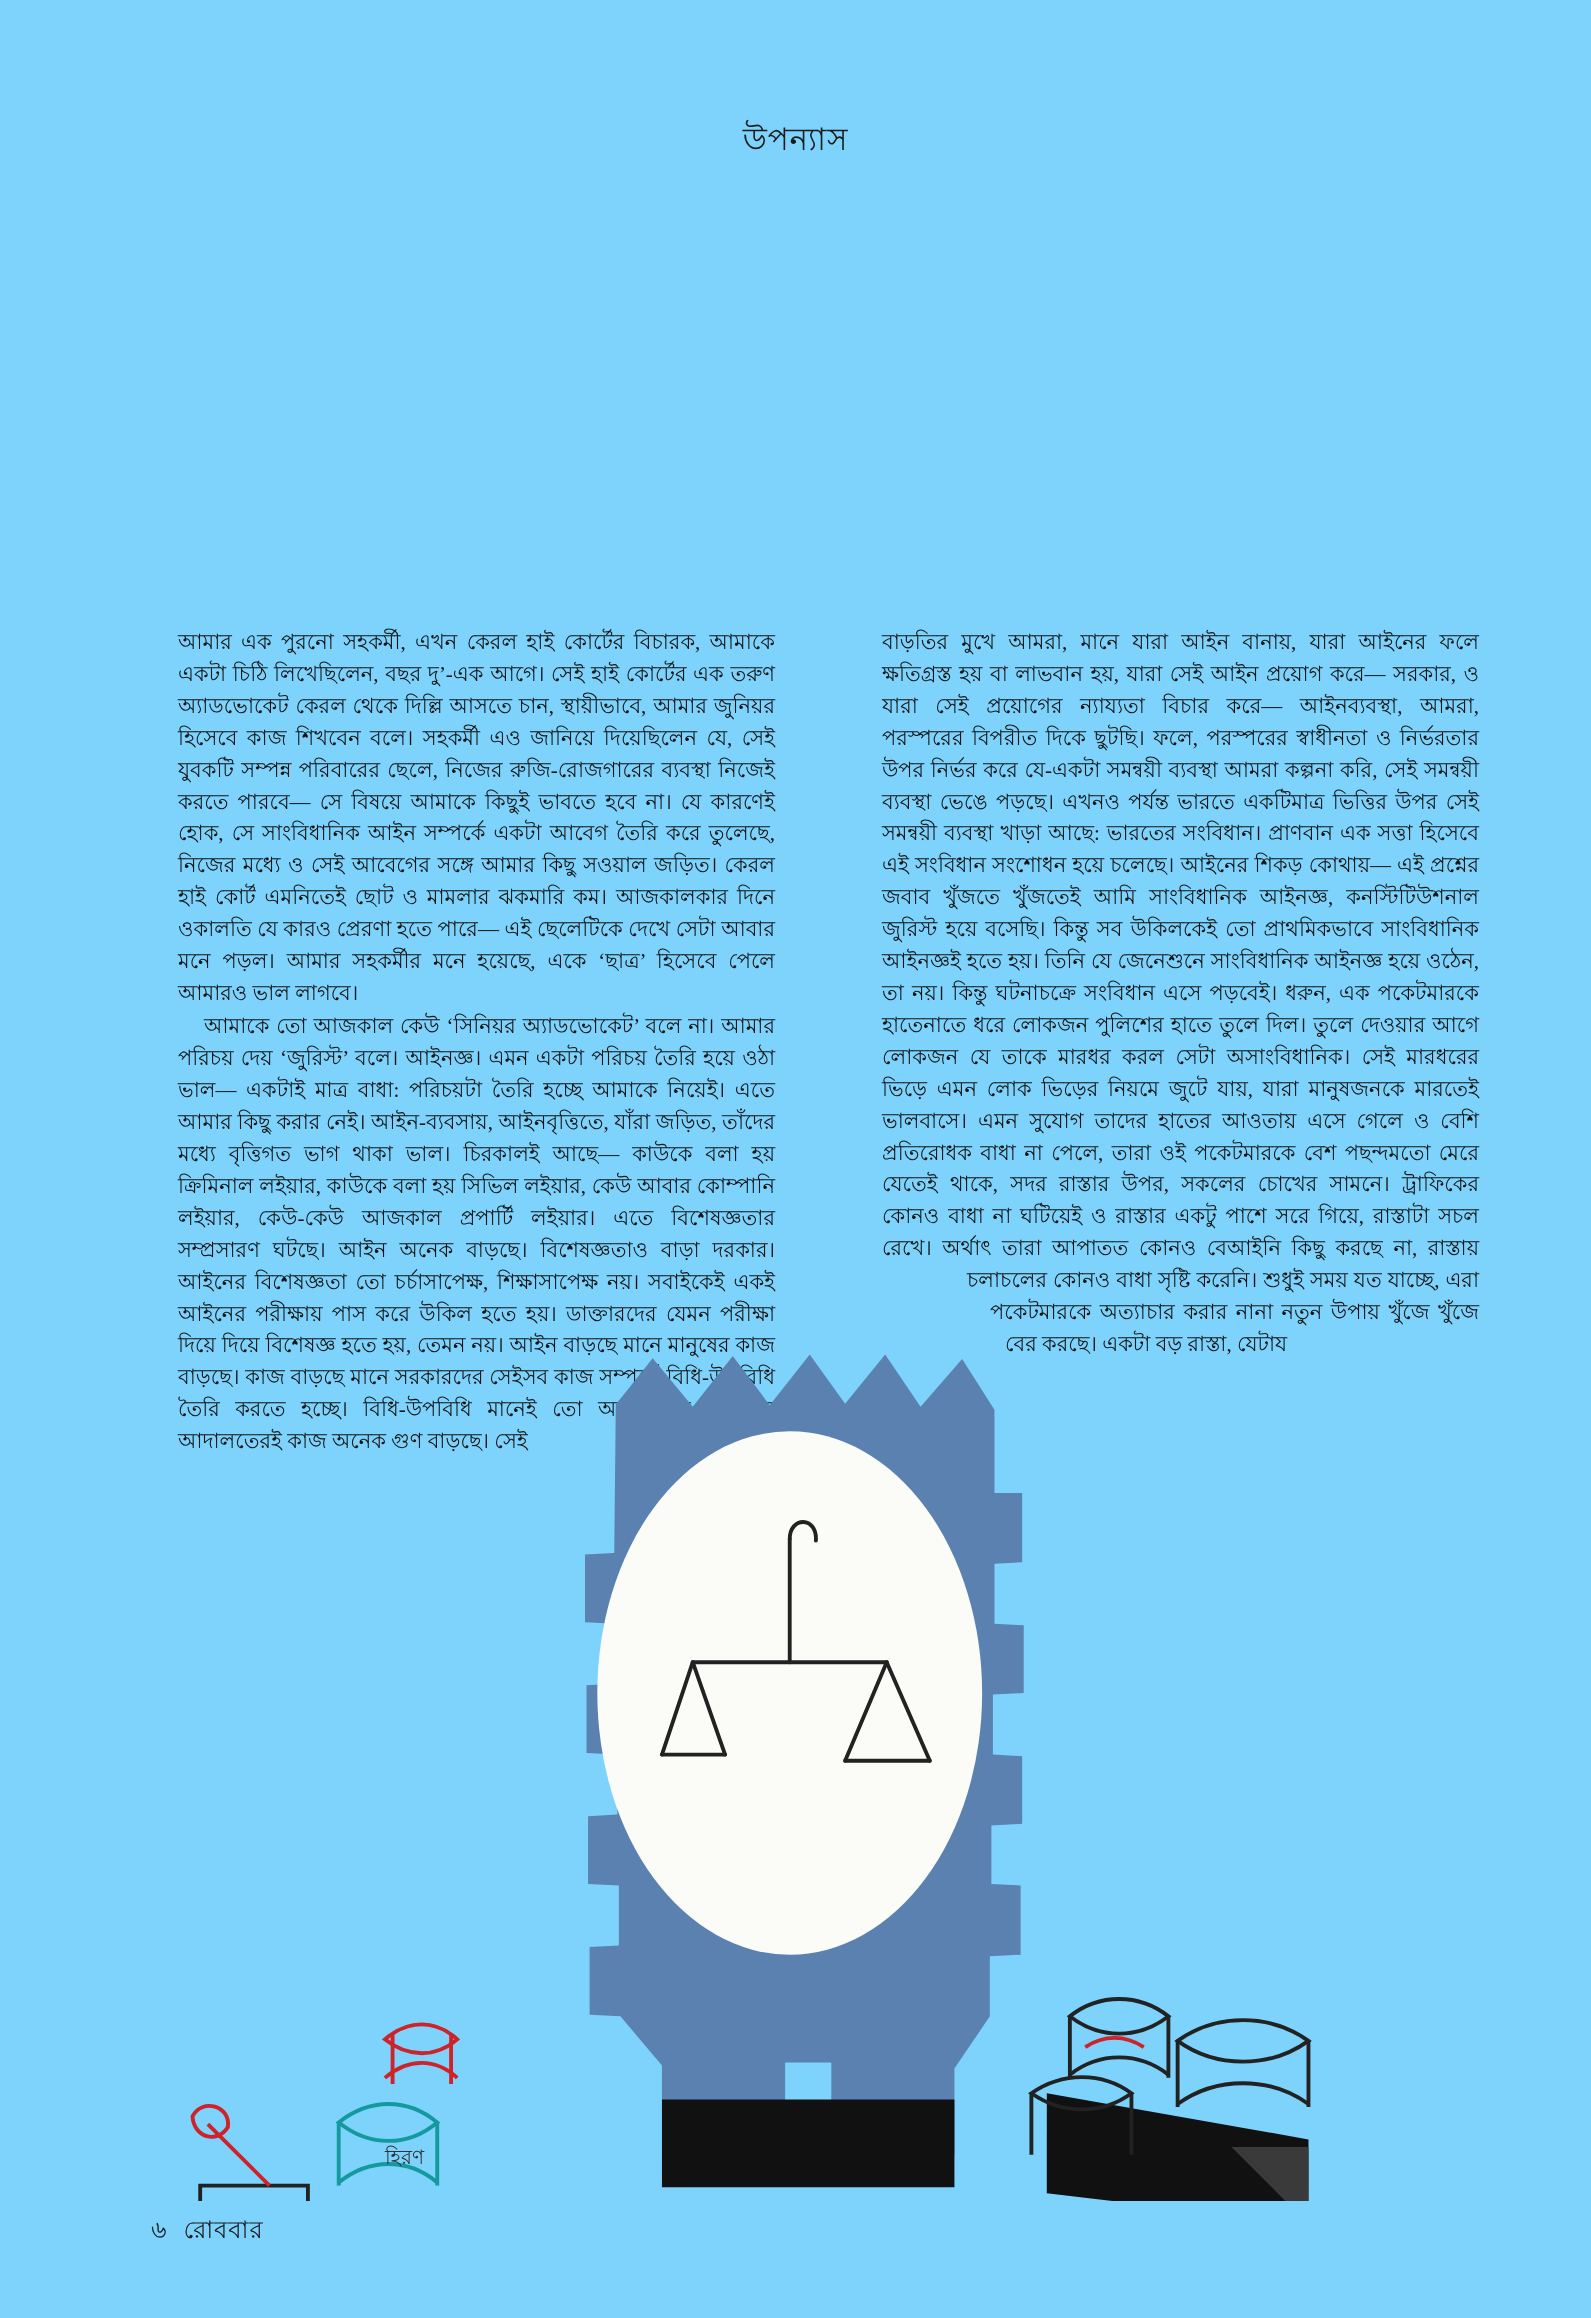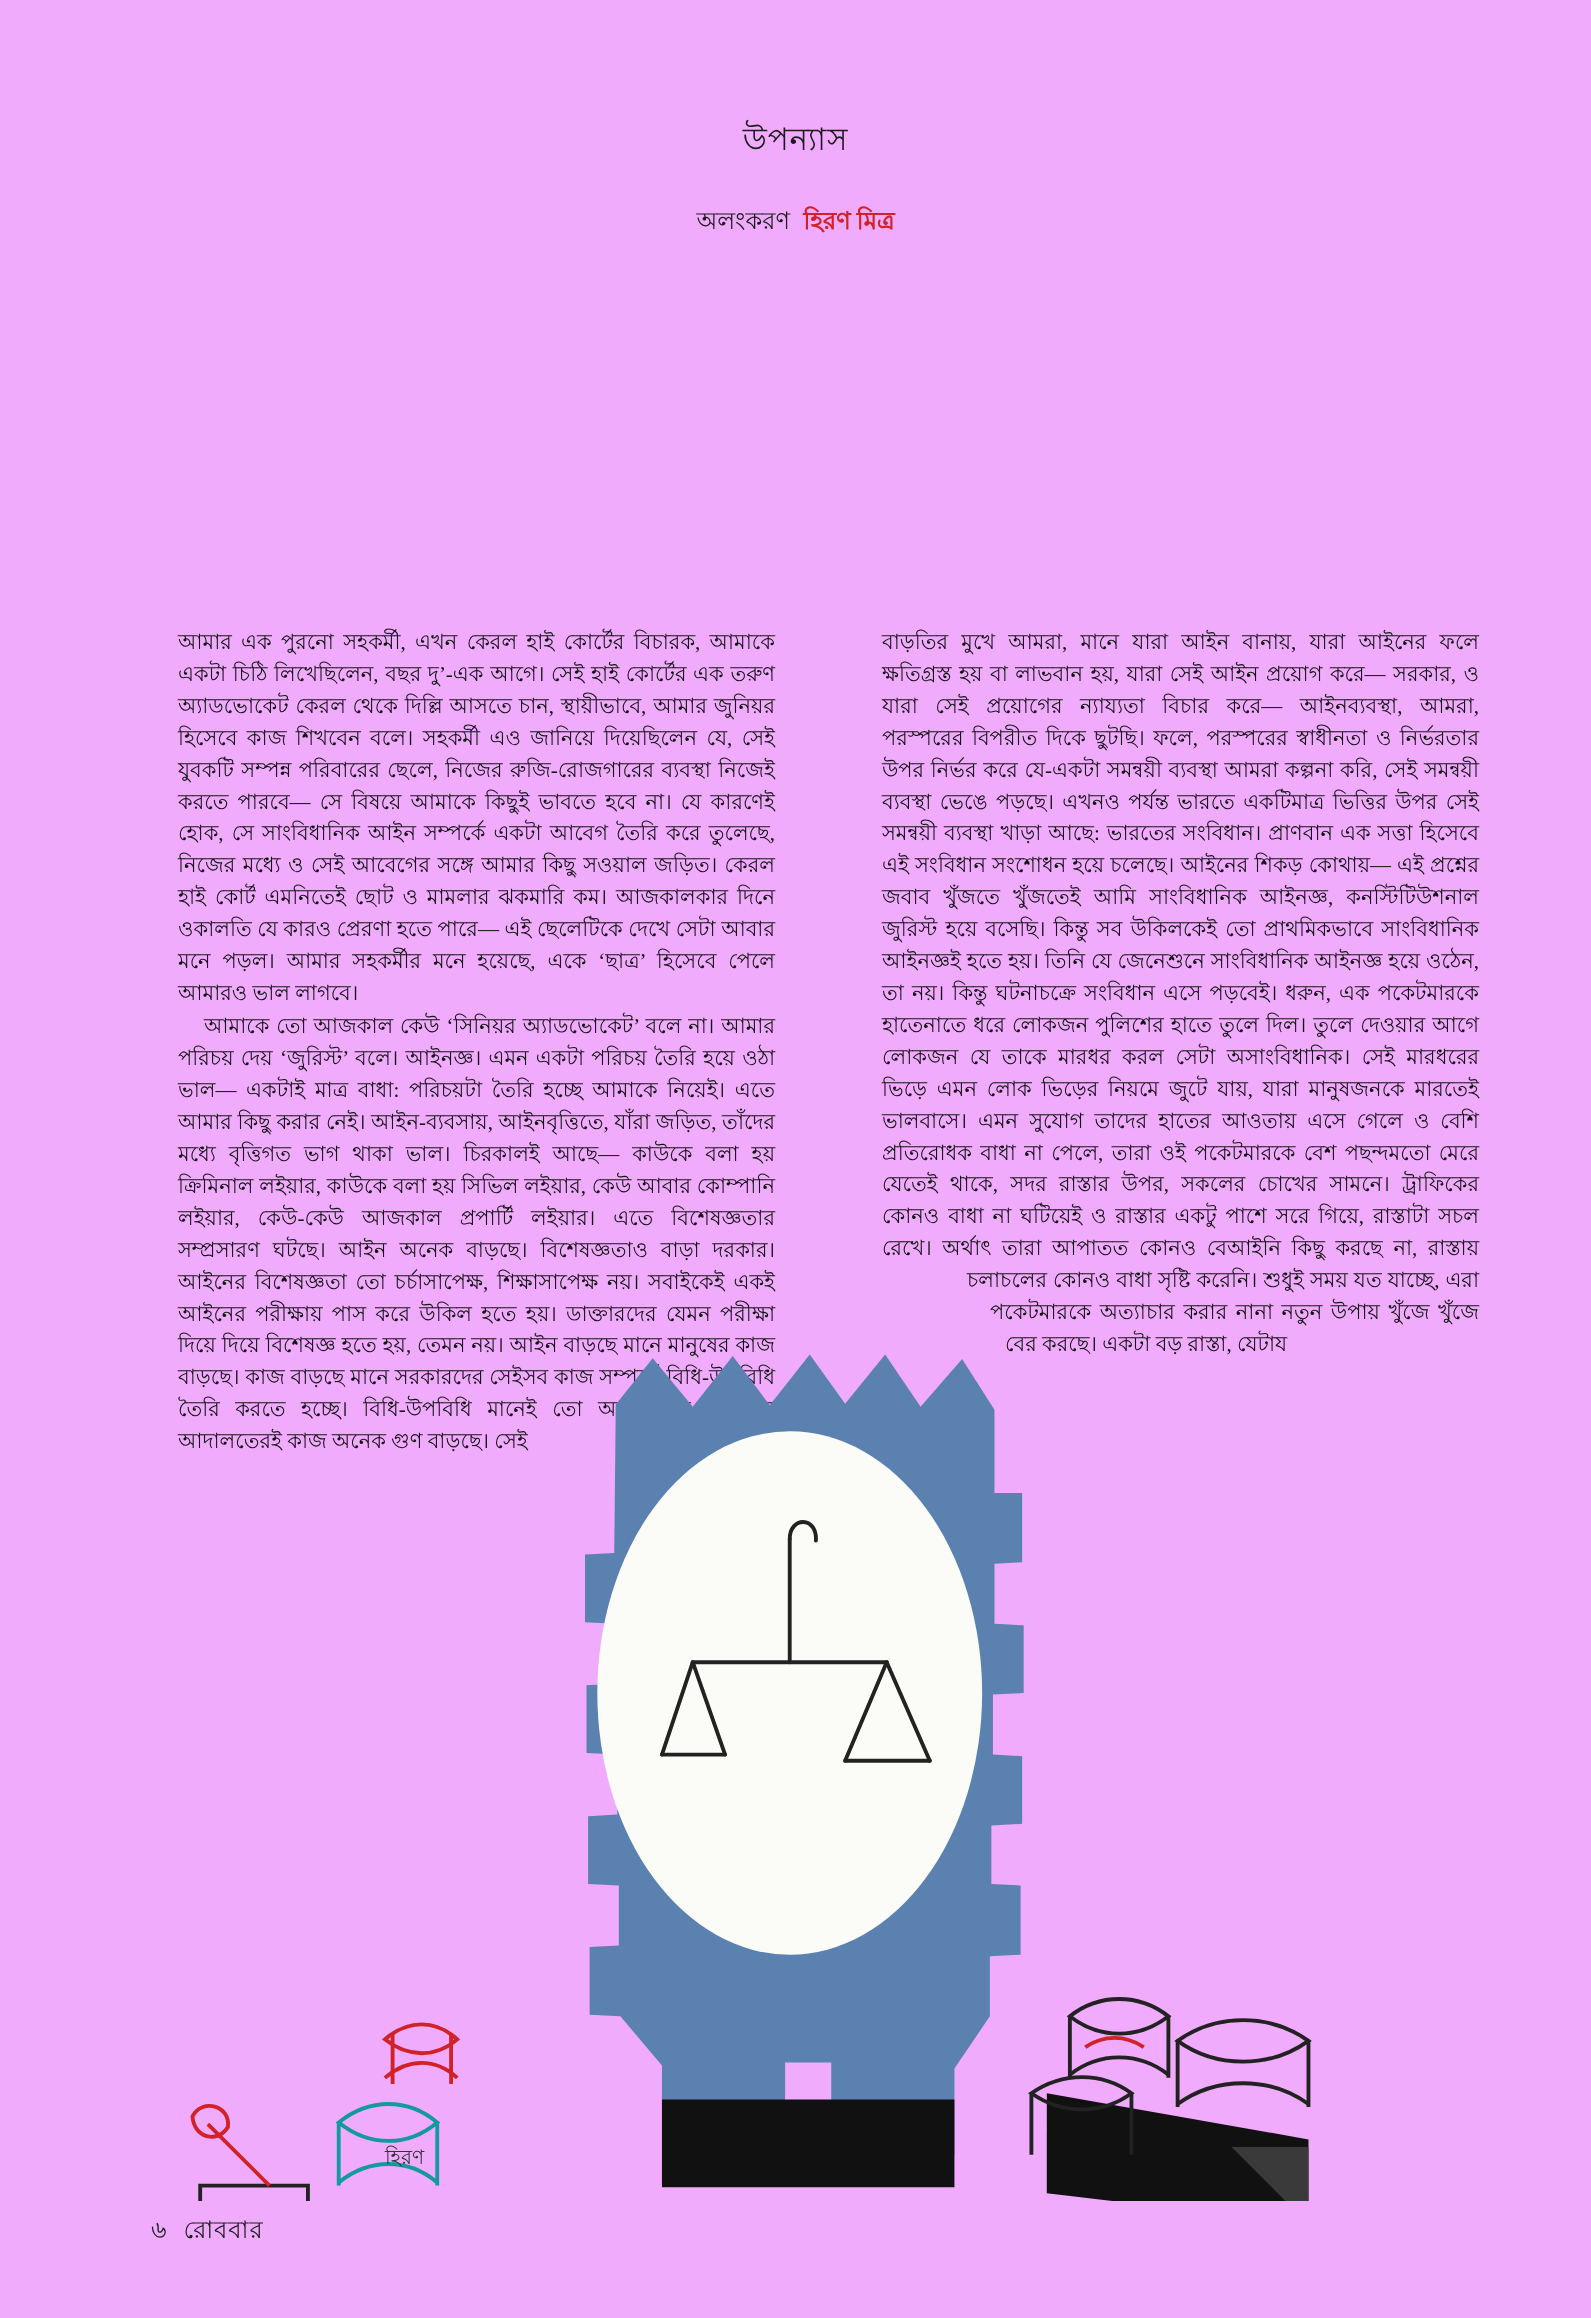--- a/index.html
+++ b/index.html
@@ -13,21 +13,21 @@
     font-family: "Liberation Serif", "DejaVu Serif", serif;
     color: #111111;
     position: relative;
     overflow: hidden;
   }
   .page {
     position: absolute;
     left: 0; top: 0;
     width: 1591px;
     height: 2319px;
-    background: #f0abfc;
+    background: #7dd3fc;
   }
   
   .masthead {
     position: absolute;
     left: 0;
     top: 115px;
     width: 1591px;
     text-align: center;
   }
   .kicker {
@@ -124,24 +124,20 @@
   }
   .footer .pageno { margin-right: 9.2px; }
 </style>
 </head>
 <body>
 
 <div class="page">
 
   <div class="masthead">
     <div class="kicker">উপন্যাস</div>
-    <div class="illus-credit">
-      <span class="label">অলংকরণ</span>
-      <span class="name">হিরণ মিত্র</span>
-    </div>
   </div>
 
   <div class="body-area">
 
     <div class="col left">
 
       <div class="step" style="width:0px;  height:816px;"></div>
       <div class="step" style="width:92px; height:32px;"></div>
       <div class="step" style="width:115px; height:32px;"></div>
       <div class="step" style="width:142px; height:32px;"></div>

